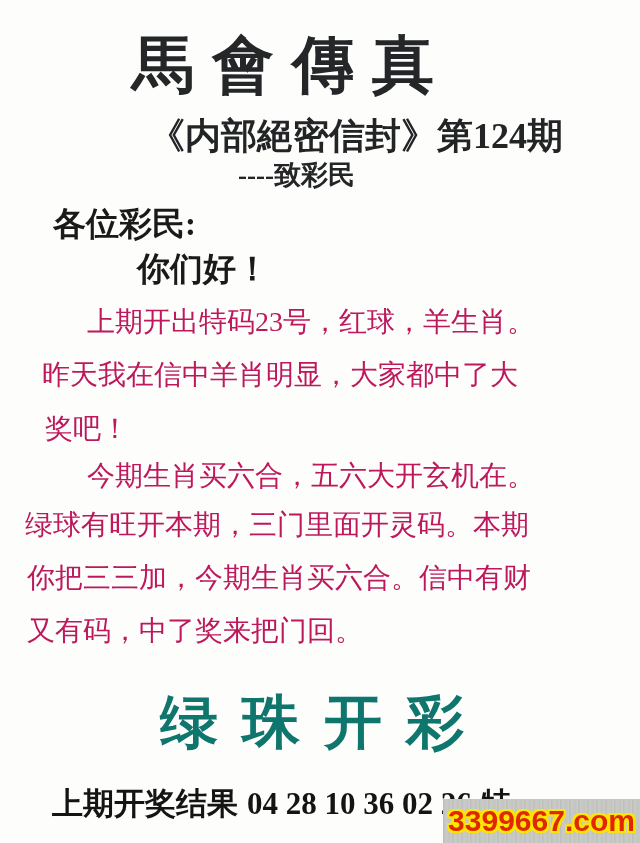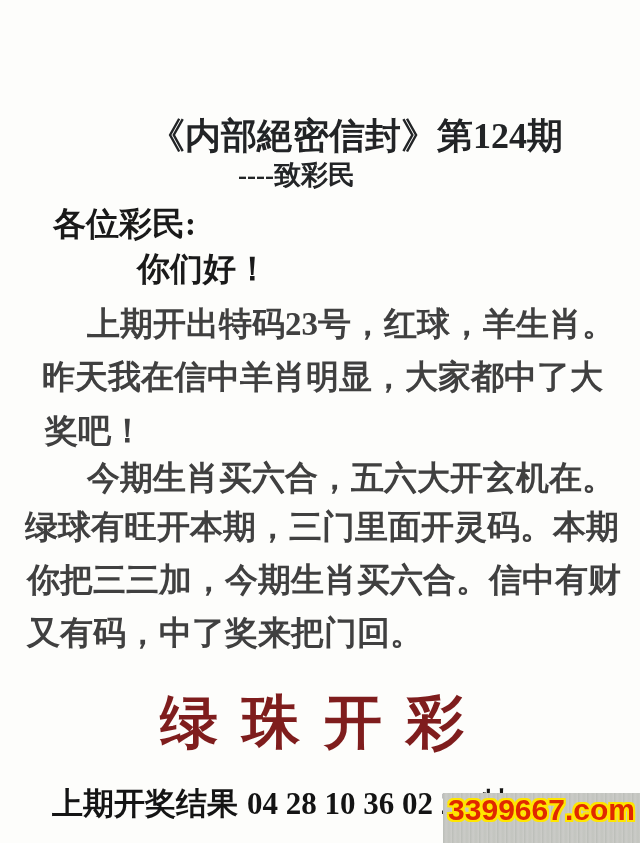--- a/index.html
+++ b/index.html
@@ -48,82 +48,84 @@
     font-size: 33px;
     font-weight: bold;
   }
   .greeting {
     top: 253px;
     left: 137px;
     font-size: 33px;
     font-weight: bold;
   }
   .bodyline {
-    font-size: 33px;
-    font-weight: bold;
-    color: #404040;
+    font-size: 28px;
+    font-weight: normal;
+    color: #be185d;
   }
   .l0 { top: 308px; left: 87px; }
   .l1 { top: 361px; left: 42px; }
   .l2 { top: 415px; left: 45px; }
   .l3 { top: 462px; left: 87px; }
   .l4 { top: 511px; left: 25px; }
   .l5 { top: 564px; left: 27px; }
   .l6 { top: 617px; left: 27px; }
 
   .slogan {
     top: 694px;
     left: 324px;
     transform: translateX(-50%);
     font-size: 58px;
     font-weight: 900;
     letter-spacing: 24px;
-    color: #7f1d1d;
+    color: #0f766e;
   }
   .results {
     top: 788px;
     left: 52px;
     font-size: 31px;
     font-weight: bold;
     color: #141414;
   }
   .results .seg { margin-right: 9px; }
 
   .watermark {
     position: absolute;
     right: 0;
     bottom: 0;
     width: 197px;
-    height: 50px;
+    height: 44px;
     background:
       repeating-linear-gradient(90deg,
         rgba(175,180,172,0.55) 0px, rgba(210,212,206,0.2) 3px,
         rgba(188,192,184,0.5) 6px, rgba(215,216,210,0.25) 9px),
       #c9c9c6;
     display: flex;
+    align-items: center;
     justify-content: center;
   }
   .watermark .wm-text {
     font-family: "Liberation Sans", "DejaVu Sans", sans-serif;
     font-size: 30px;
     font-weight: bold;
     color: #e02800;
     text-shadow:
       -2px 0 0 #ffe600, 2px 0 0 #ffe600,
       0 -2px 0 #ffe600, 0 2px 0 #ffe600,
       -2px -2px 0 #ffe600, 2px 2px 0 #ffe600,
       -2px 2px 0 #ffe600, 2px -2px 0 #ffe600;
     letter-spacing: 0px;
   }
 </style>
 </head>
 <body>
 
 <div class="page">
 
+  <div class="txt title">馬會傳真</div>
 
   <div class="txt subtitle">《内部絕密信封》第124期</div>
 
   <div class="txt dedication">----致彩民</div>
 
   <div class="txt salutation">各位彩民:</div>
 
   <div class="txt greeting">你们好！</div>
 
   <div class="txt bodyline l0">上期开出特码23号，红球，羊生肖。</div>

